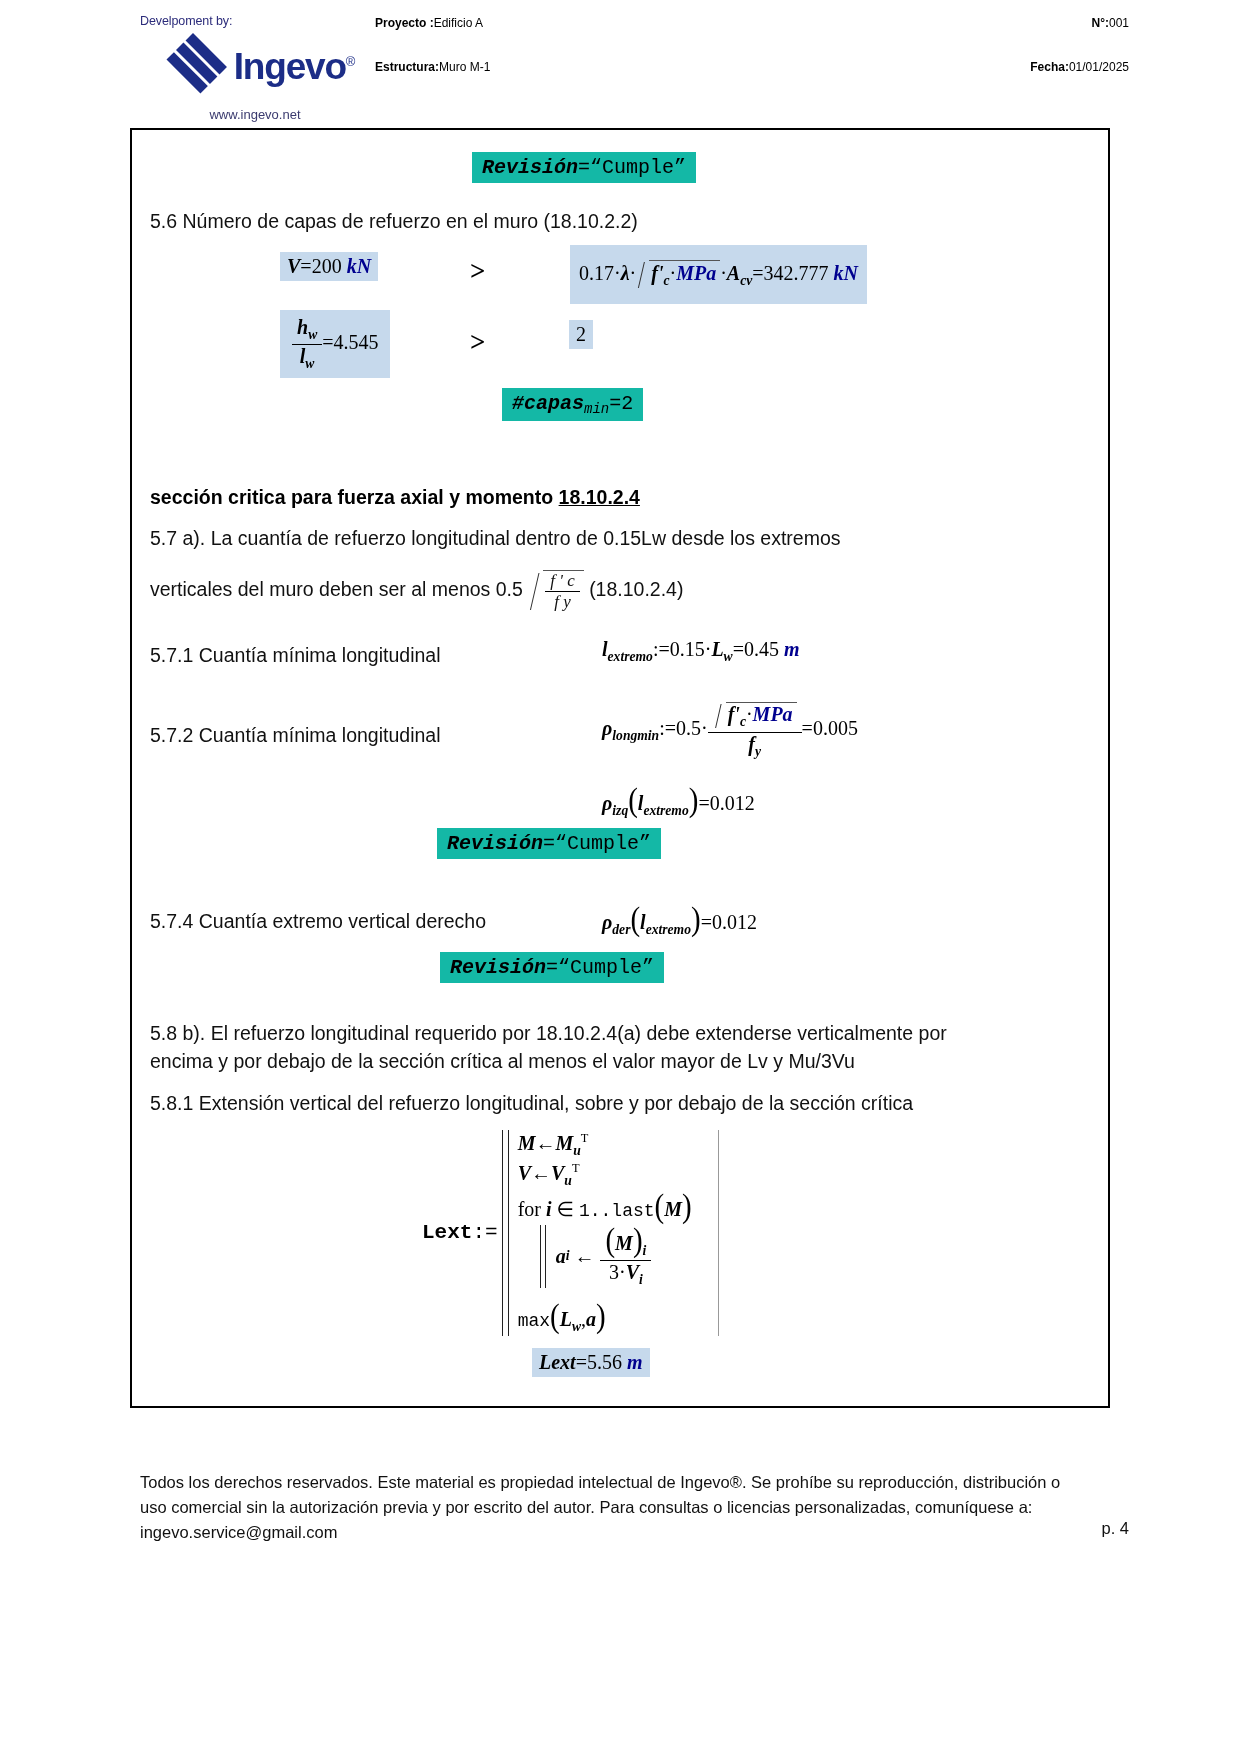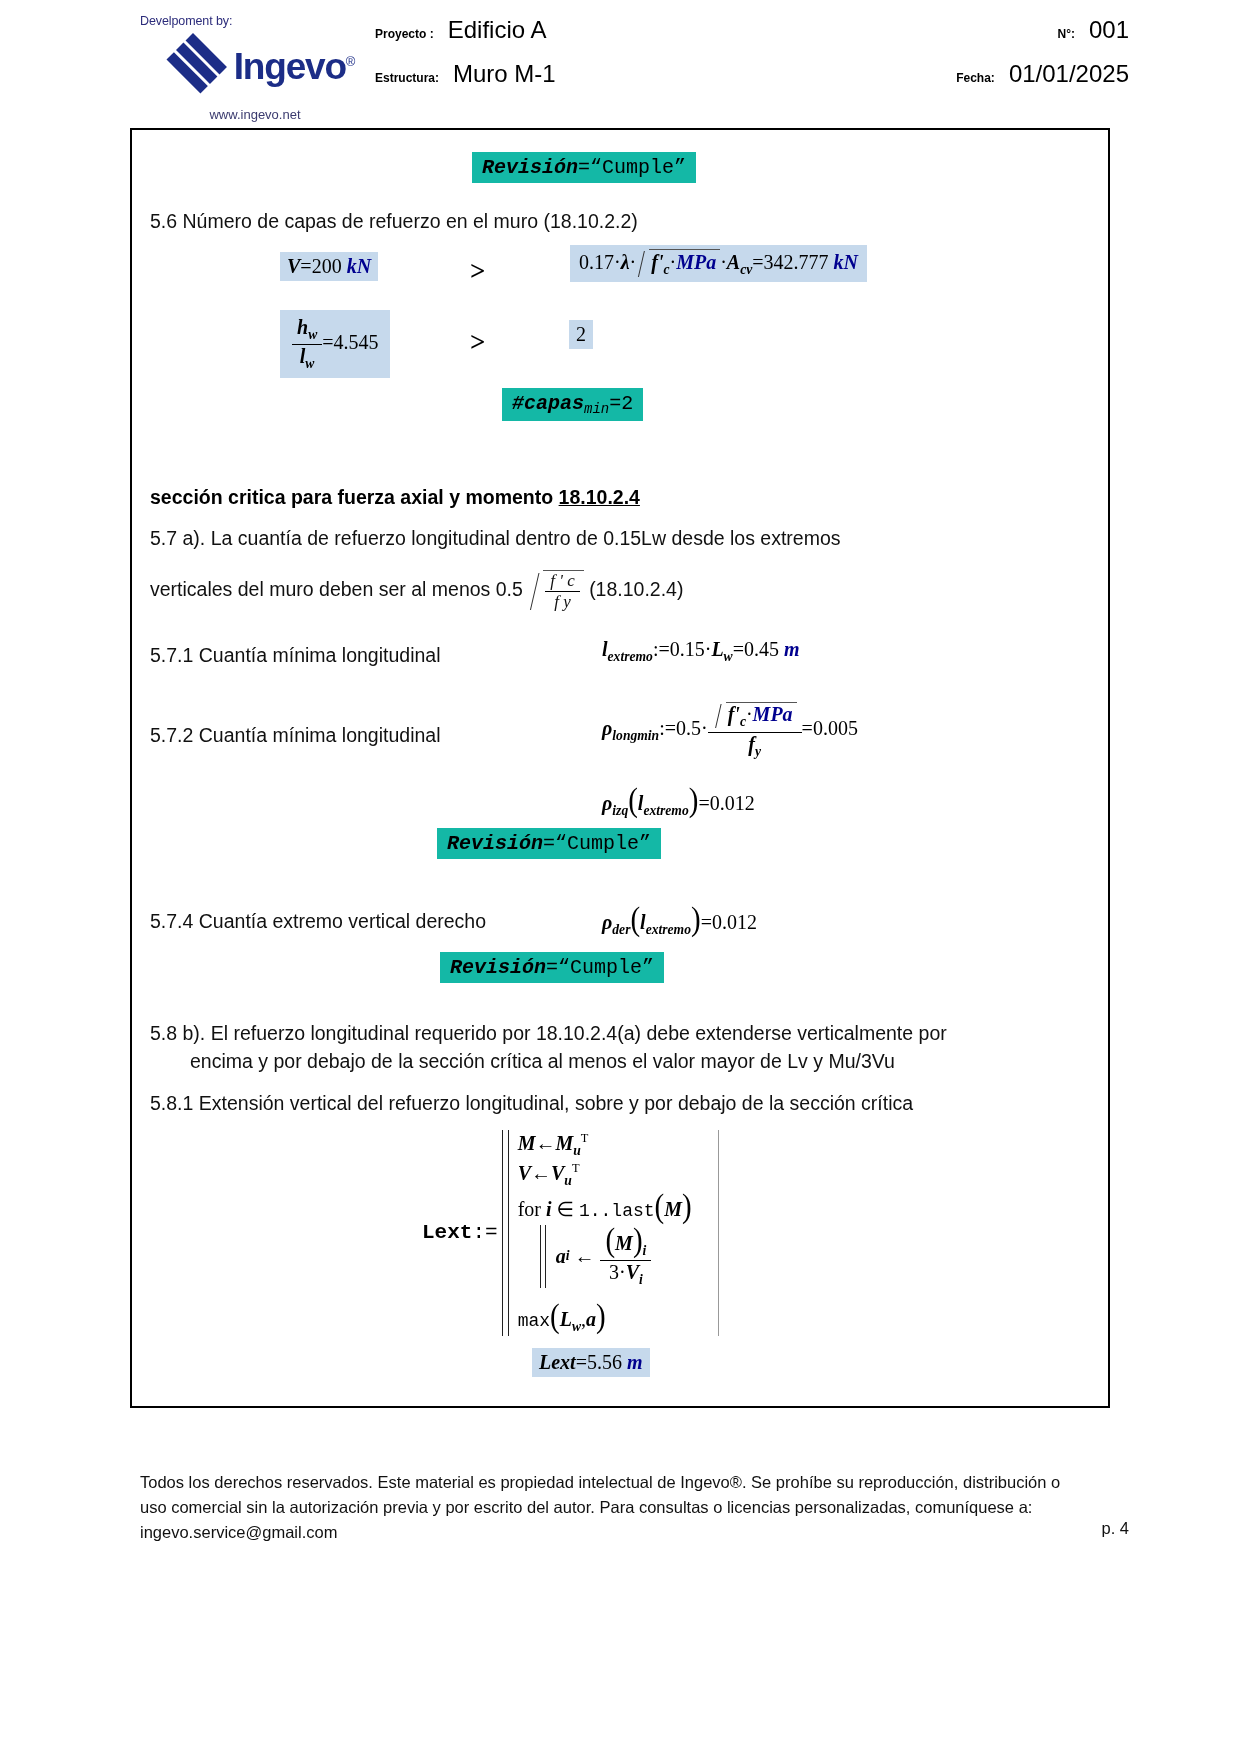--- a/index.html
+++ b/index.html
@@ -18,21 +18,21 @@
   .dev-by { font-size: 12.5px; color: #2b2b7a; text-align: left; margin-left: 0px; letter-spacing: -0.1px; }
   .logo-row { display: flex; align-items: center; justify-content: center; margin-top: 2px; }
   .logo-mark { width: 74px; height: 74px; position: relative; flex: 0 0 auto; }
   .logo-word { font-size: 37px; font-weight: bold; color: #1c2d87; letter-spacing: -1.2px; margin-left: 4px; position: relative; }
   .logo-word .reg { font-size: 13px; vertical-align: super; font-weight: normal; }
   .logo-url { font-size: 13px; color: #3a3a6e; margin-top: 3px; }
 
   .hdr-fields { position: absolute; left: 375px; top: 16px; width: 620px; }
   .hdr-row { display: flex; align-items: baseline; height: 44px; }
   .hdr-lbl { font-weight: bold; font-size: 12px; }
-  .hdr-val { font-size: 24px; margin-left: 14px; }
+  .hdr-val { font-size: 12px; margin-left: 0; }
   .hdr-right { position: absolute; right: 112px; top: 16px; width: 220px; text-align: left; }
   .hdr-right .hdr-row { justify-content: flex-end; }
 
   
   .frame {
     position: absolute; left: 130px; top: 128px;
     width: 980px; height: 1280px;
     border: 2.5px solid #000;
     background: #fff;
   }
@@ -140,21 +140,21 @@
       <span class="mono" style="font-weight:bold;font-style:italic;font-size:20px;">Revisión</span><span class="mono" style="font-size:20px;">=</span><span class="mono" style="font-size:20px;">“Cumple”</span>
     </div>
 
     <div class="txt" style="left:18px; top:78px;">5.6 Número de capas de refuerzo en el muro (18.10.2.2)</div>
 
     <div class="mbox" style="left:148px; top:122px;">
       <span class="mi">V</span><span class="num">=</span><span class="num">200</span>&nbsp;<span class="mb">kN</span>
     </div>
     <div class="gt" style="left:338px; top:126px;">&gt;</div>
 
-    <div class="mbox" style="left:438px; top:115px; padding:4px 9px;">
+    <div class="mbox" style="left:438px; top:115px; padding:15px 9px;">
       <span class="num">0.17</span><span class="num">·</span><span class="mi">λ</span><span class="num">·</span><span class="rad"><span class="radin"><span class="mi">f'</span><span class="sub">c</span><span class="num">·</span><span class="mb">MPa</span></span></span><span class="num">·</span><span class="mi">A</span><span class="sub">cv</span><span class="num">=</span><span class="num">342.777</span>&nbsp;<span class="mb">kN</span>
     </div>
 
     <div class="mbox" style="left:148px; top:180px; padding:7px 12px;">
       <span class="frac"><span class="n"><span class="mi">h</span><span class="sub">w</span></span><span class="d"><span class="mi">l</span><span class="sub">w</span></span></span><span class="num">=</span><span class="num">4.545</span>
     </div>
     <div class="gt" style="left:338px; top:197px;">&gt;</div>
     <div class="mbox" style="left:437px; top:190px;">
       <span class="num">2</span>
     </div>
@@ -195,21 +195,21 @@
 
     <div class="txt" style="left:18px; top:778px;">5.7.4 Cuantía extremo vertical derecho</div>
     <div class="plain" style="left:470px; top:773px;">
       <span class="mi">ρ</span><span class="sub">der</span><span class="bigp">(</span><span class="mi">l</span><span class="sub">extremo</span><span class="bigp">)</span><span class="num">=</span><span class="num">0.012</span>
     </div>
     <div class="pbox" style="left:308px; top:822px;">
       <span class="mono" style="font-weight:bold;font-style:italic;font-size:20px;">Revisión</span><span class="mono" style="font-size:20px;">=</span><span class="mono" style="font-size:20px;">“Cumple”</span>
     </div>
 
     <div class="txt" style="left:18px; top:890px;">5.8 b). El refuerzo longitudinal requerido por 18.10.2.4(a) debe extenderse verticalmente por</div>
-    <div class="txt" style="left:18px; top:918px;margin-left:40px;">encima y por debajo de la sección crítica al menos el valor mayor de Lv y Mu/3Vu</div>
+    <div class="txt" style="left:18px; top:918px;">encima y por debajo de la sección crítica al menos el valor mayor de Lv y Mu/3Vu</div>
     <div class="txt" style="left:18px; top:960px;">5.8.1 Extensión vertical del refuerzo longitudinal, sobre y por debajo de la sección crítica</div>
 
     <div class="prog" style="left:290px; top:1000px;">
       <div class="prog-body">
         <div style="display:flex;align-items:center;padding-right:4px;">
           <span class="mono" style="font-weight:bold;font-size:21px;">Lext</span>
             <span class="mono" style="font-size:21px;">:=</span>
         </div>
         <div class="bar2"></div>
         <div class="prog-lines">

